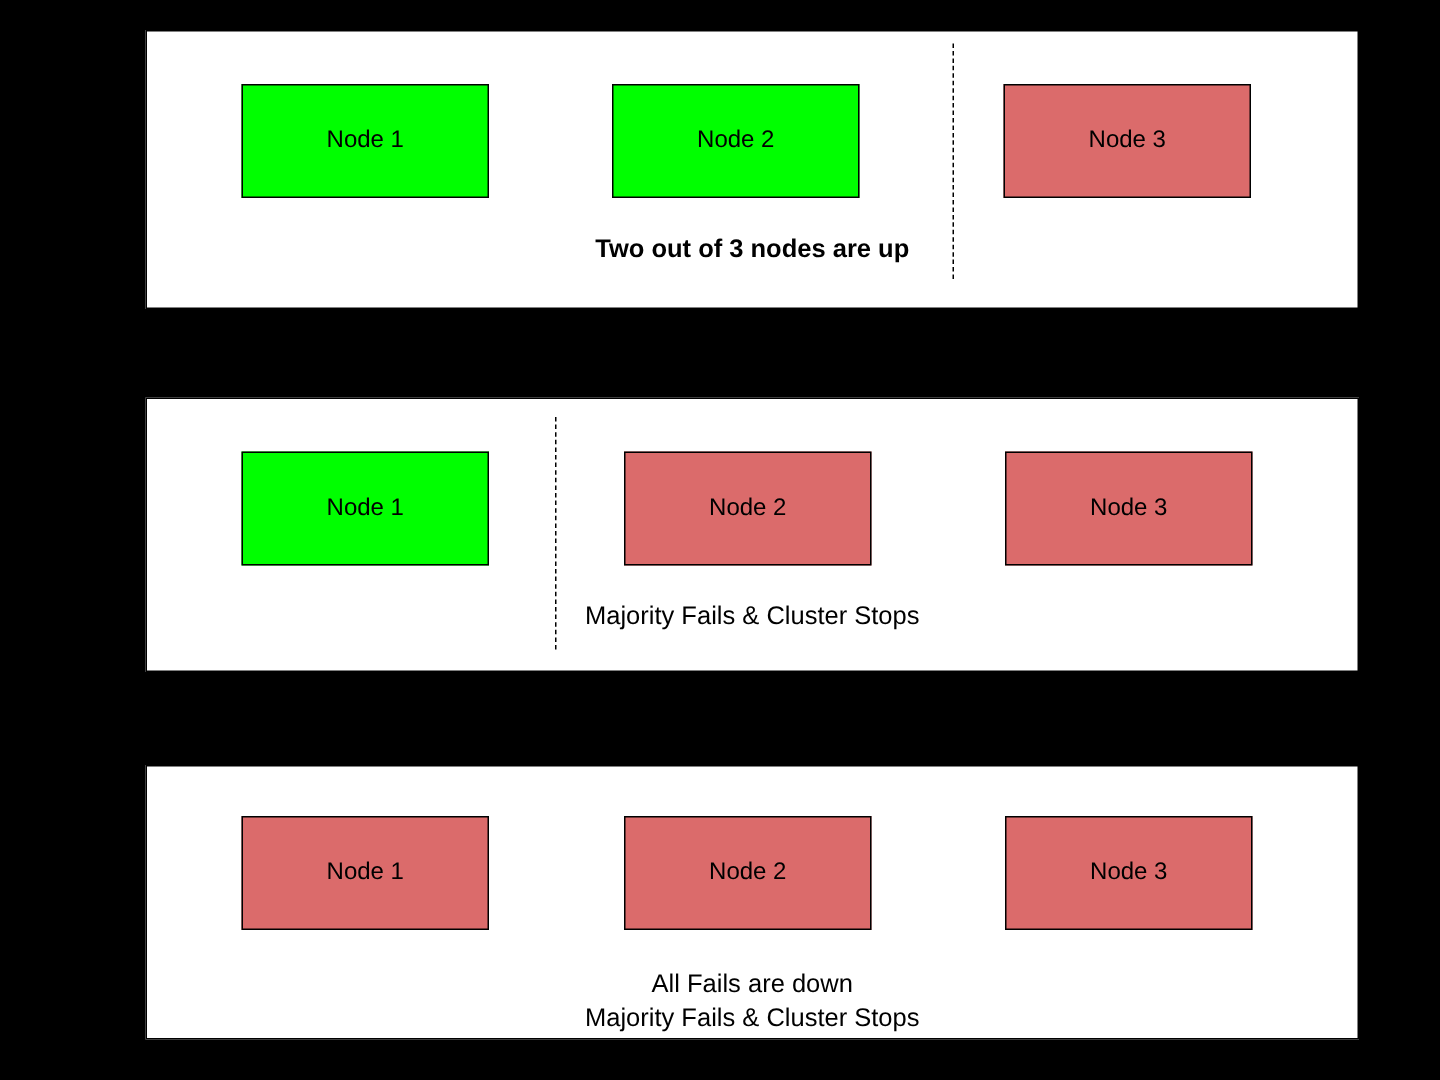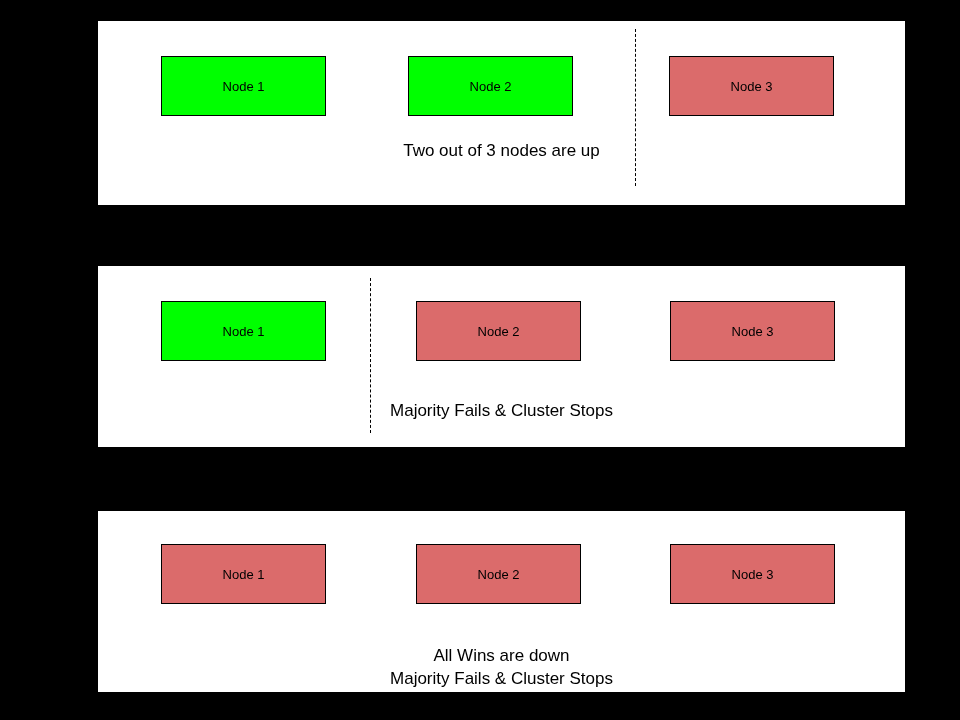--- a/index.html
+++ b/index.html
@@ -23,27 +23,27 @@
     border: 1px solid #000000;
     box-sizing: border-box;
   }
   .panel-1 { top: 20px;  height: 186px; }
   .panel-2 { top: 265px; height: 183px; }
   .panel-3 { top: 510px; height: 183px; }
 
   .node {
     position: absolute;
     width: 165px;
-    height: 60px;
+    height: 76px;
     border: 1px solid #000000;
     box-sizing: border-box;
     display: flex;
     align-items: center;
     justify-content: center;
-    font-size: 13px;
+    font-size: 16px;
     color: #000000;
   }
   .divider {
     position: absolute;
     width: 0;
     border-left: 1px dashed #000000;
   }
   .caption {
     position: absolute;
     left: 0;
@@ -63,21 +63,21 @@
     <div class="node" style="left: 63px; top: 35px; background: rgb(0, 255, 0);">
       <span>Node 1</span>
     </div>
     <div class="node" style="left: 310px; top: 35px; background: rgb(0, 255, 0);">
       <span>Node 2</span>
     </div>
     <div class="node" style="left: 571px; top: 35px; background: rgb(219, 107, 107);">
       <span>Node 3</span>
     </div>
     <div class="divider" style="left:537px; top:8px; height:157px;"></div>
-    <div class="caption" style="top:118px;">
+    <div class="caption" style="top:133px;font-weight:bold;">
       <div>Two out of 3 nodes are up</div>
     </div>
   </section>
 
   <section class="panel panel-2">
     <div class="node" style="left: 63px; top: 35px; background: rgb(0, 255, 0);">
       <span>Node 1</span>
     </div>
     <div class="node" style="left: 318px; top: 35px; background: rgb(219, 107, 107);">
       <span>Node 2</span>
@@ -95,18 +95,18 @@
     <div class="node" style="left: 63px; top: 33px; background: rgb(219, 107, 107);">
       <span>Node 1</span>
     </div>
     <div class="node" style="left: 318px; top: 33px; background: rgb(219, 107, 107);">
       <span>Node 2</span>
     </div>
     <div class="node" style="left: 572px; top: 33px; background: rgb(219, 107, 107);">
       <span>Node 3</span>
     </div>
     <div class="caption" style="top:133px;">
-      <div>All Wins are down</div>
+      <div>All Fails are down</div>
       <div>Majority Fails &amp; Cluster Stops</div>
     </div>
   </section>
 
 </div>
 
 </body></html>

